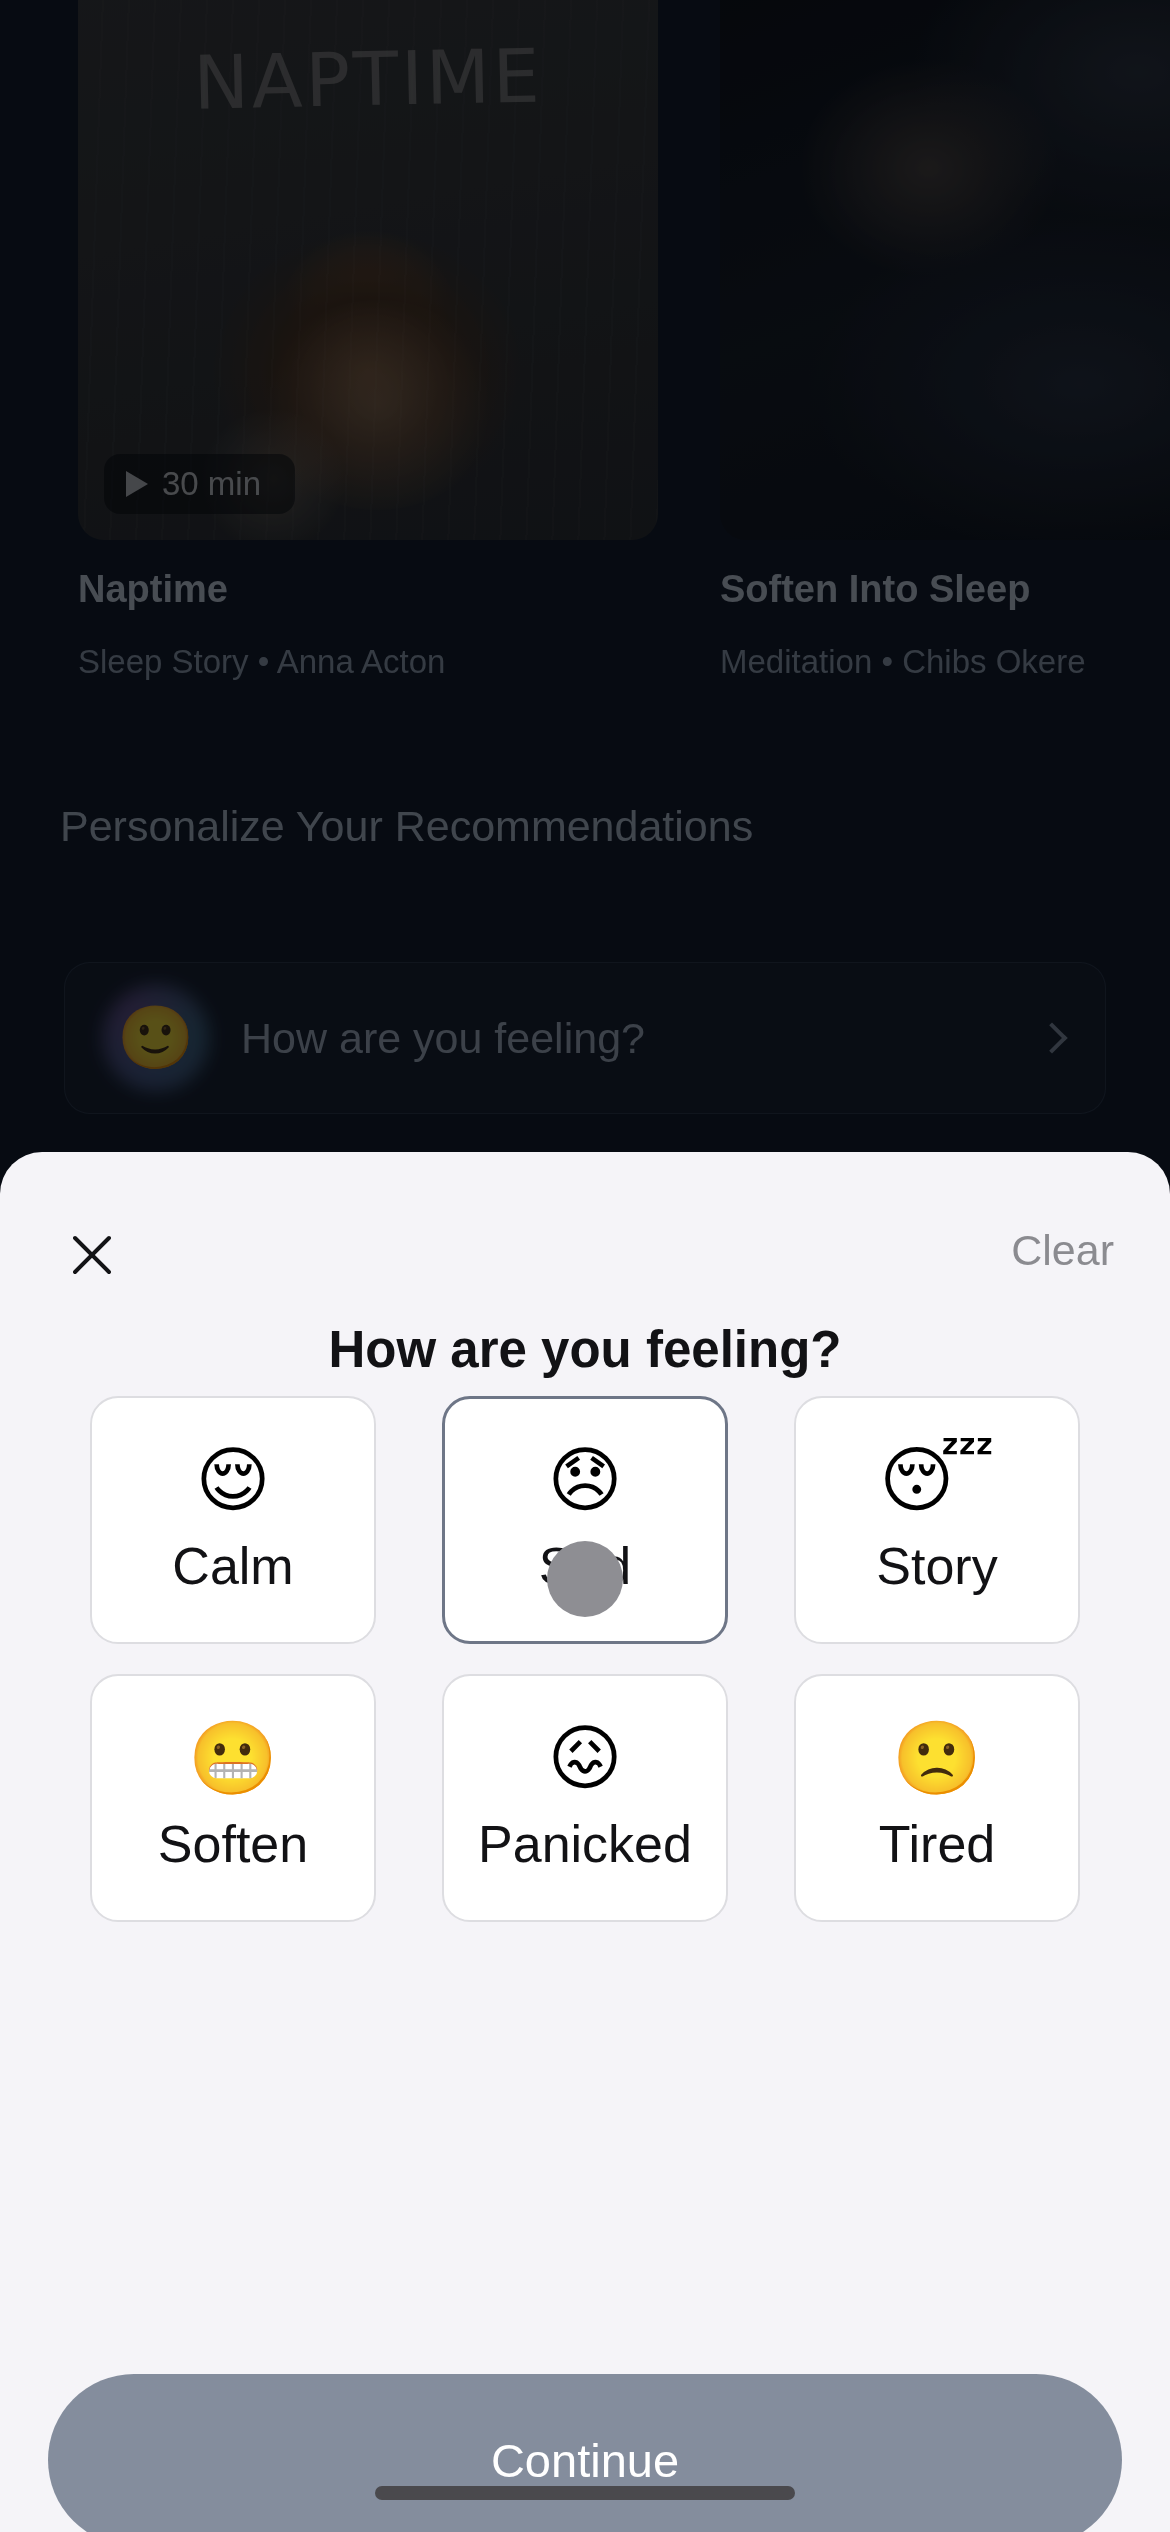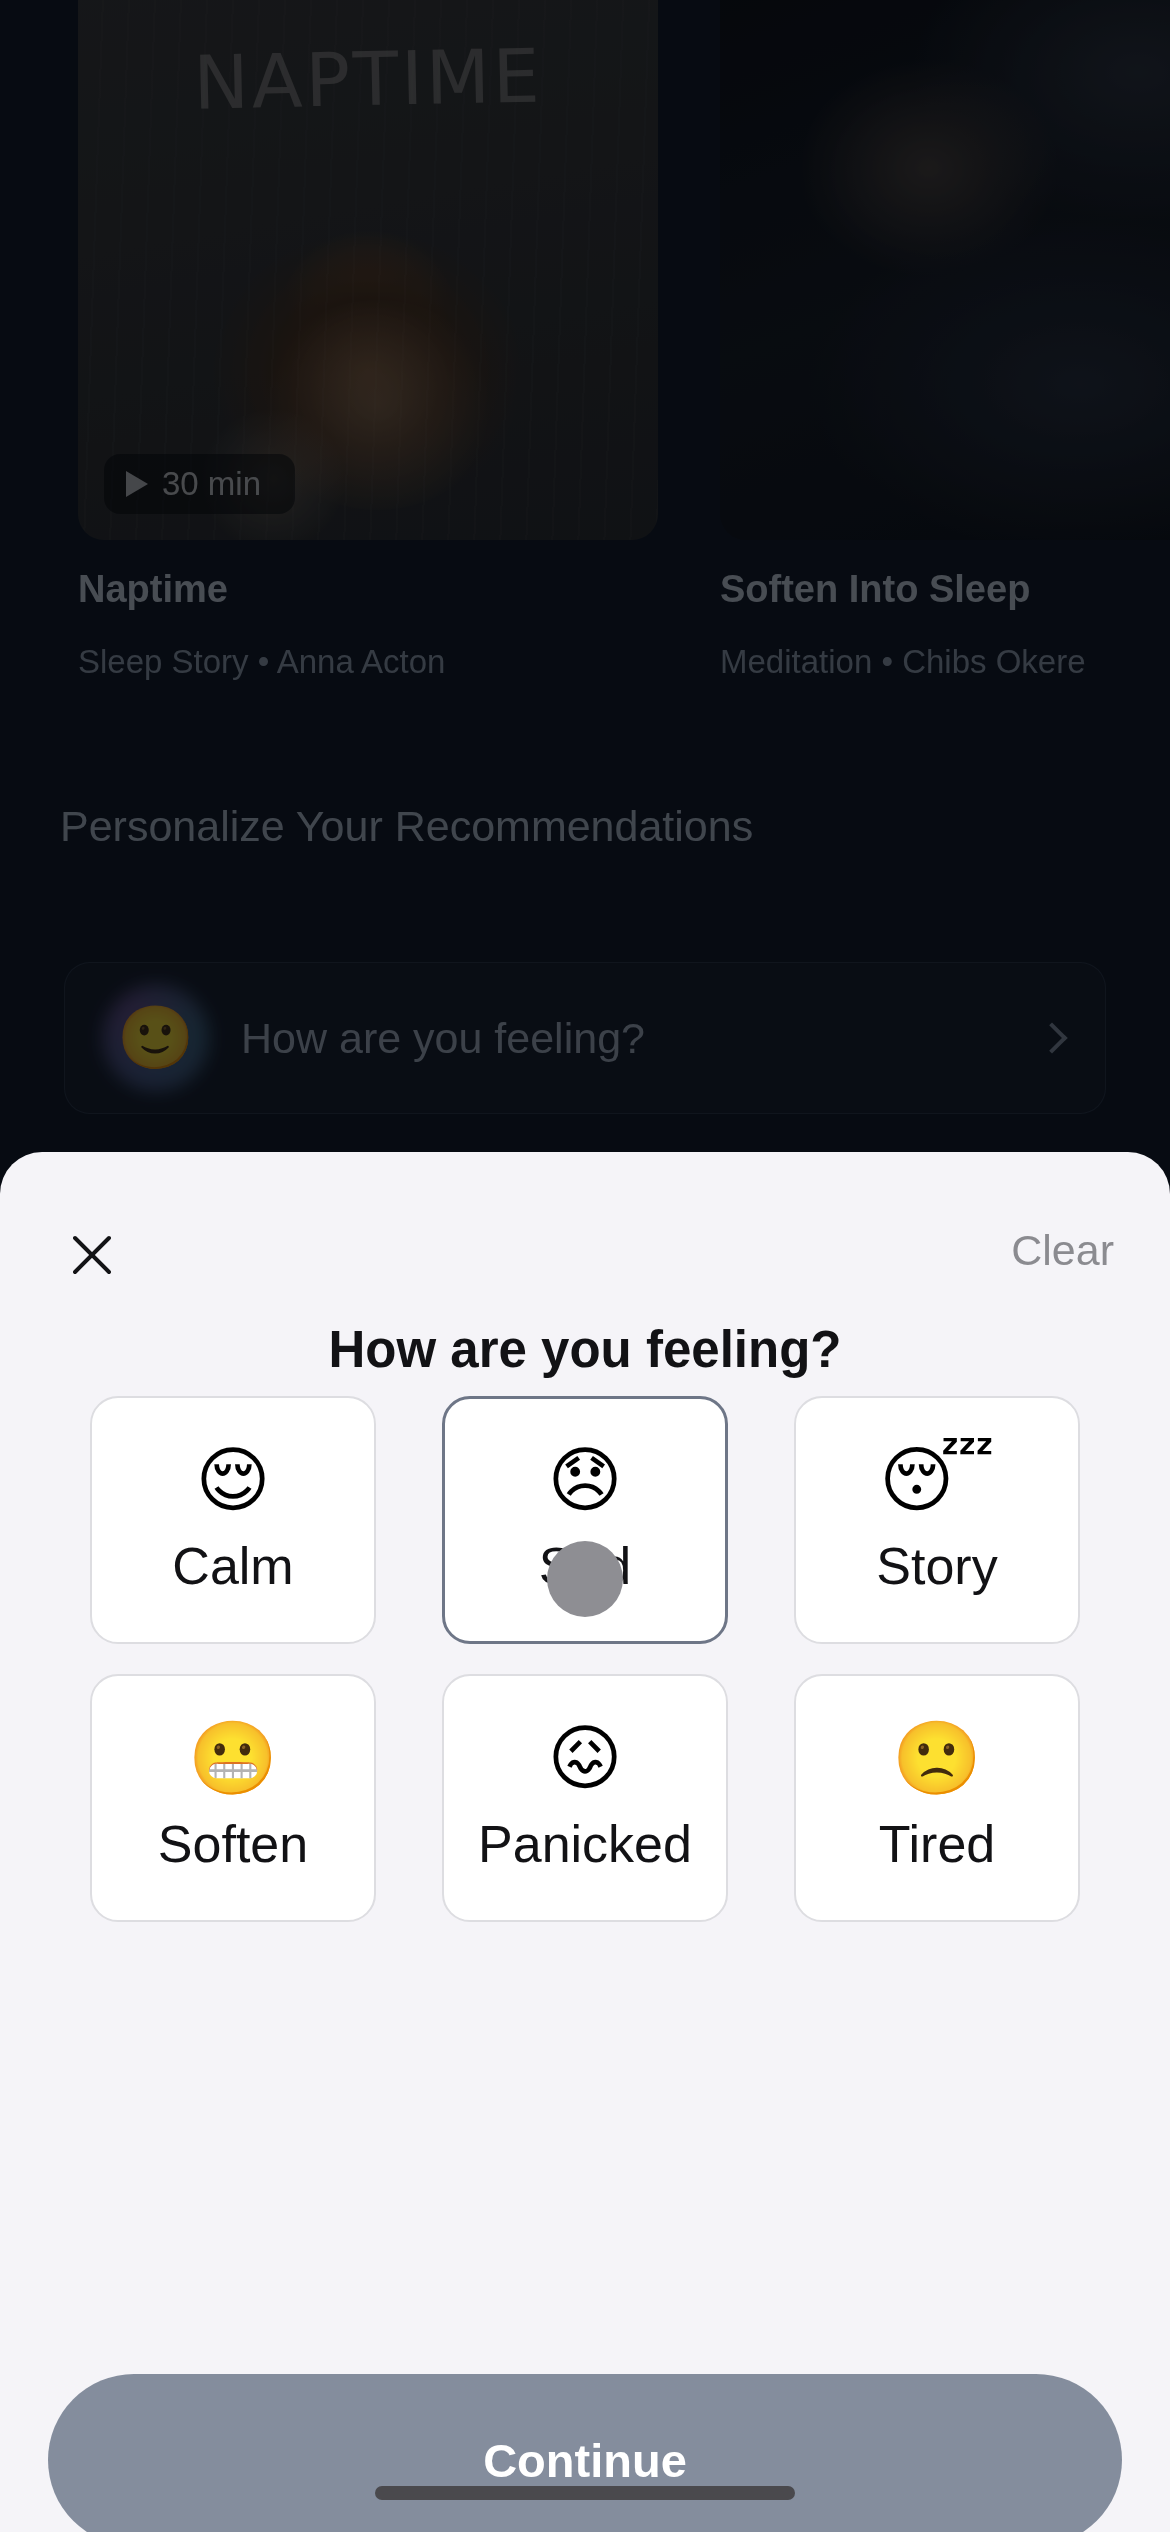--- a/index.html
+++ b/index.html
@@ -271,21 +271,21 @@
     left:48px; right:48px;
     top:1222px;
     height:172px;
     border-radius:86px;
     background:#848d9d;
     display:flex; align-items:center; justify-content:center;
     cursor:pointer;
   }
   .continue-label {
     font-size:47px;
-    font-weight:700;
+    font-weight:400;
     color:#ffffff;
   }
 
   .home-indicator {
     position:absolute;
     left:50%; bottom:32px;
     width:420px; height:14px;
     margin-left:-210px;
     border-radius:7px;
     background:#4a494d;

